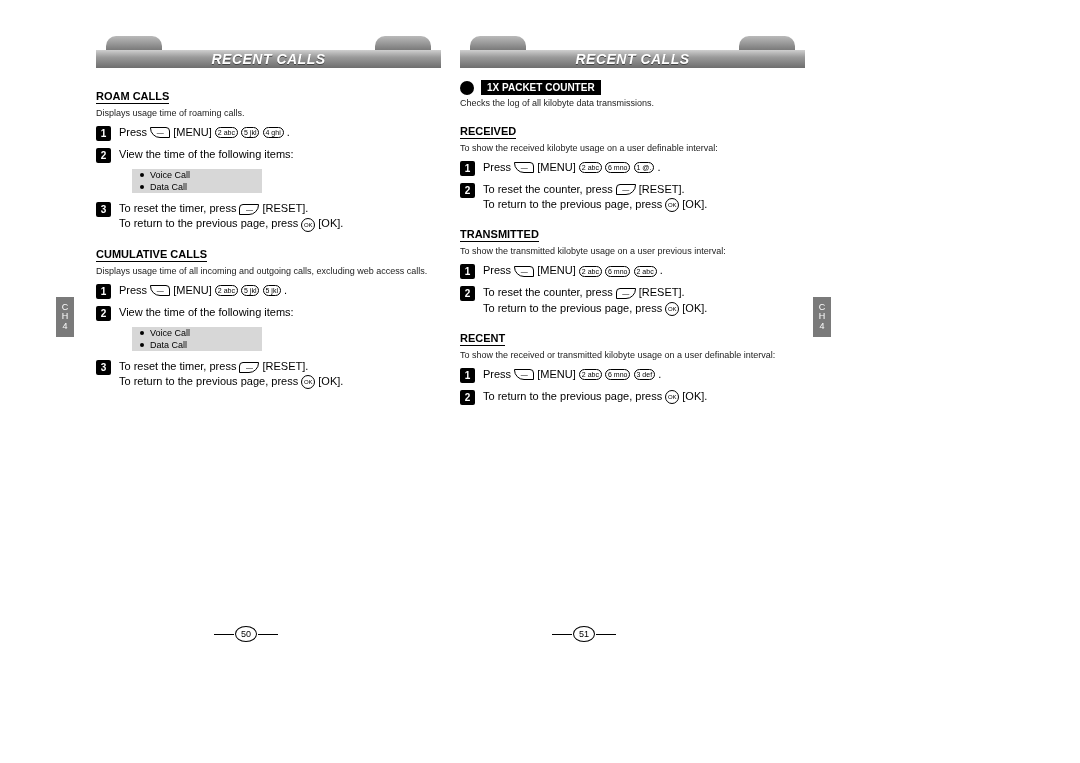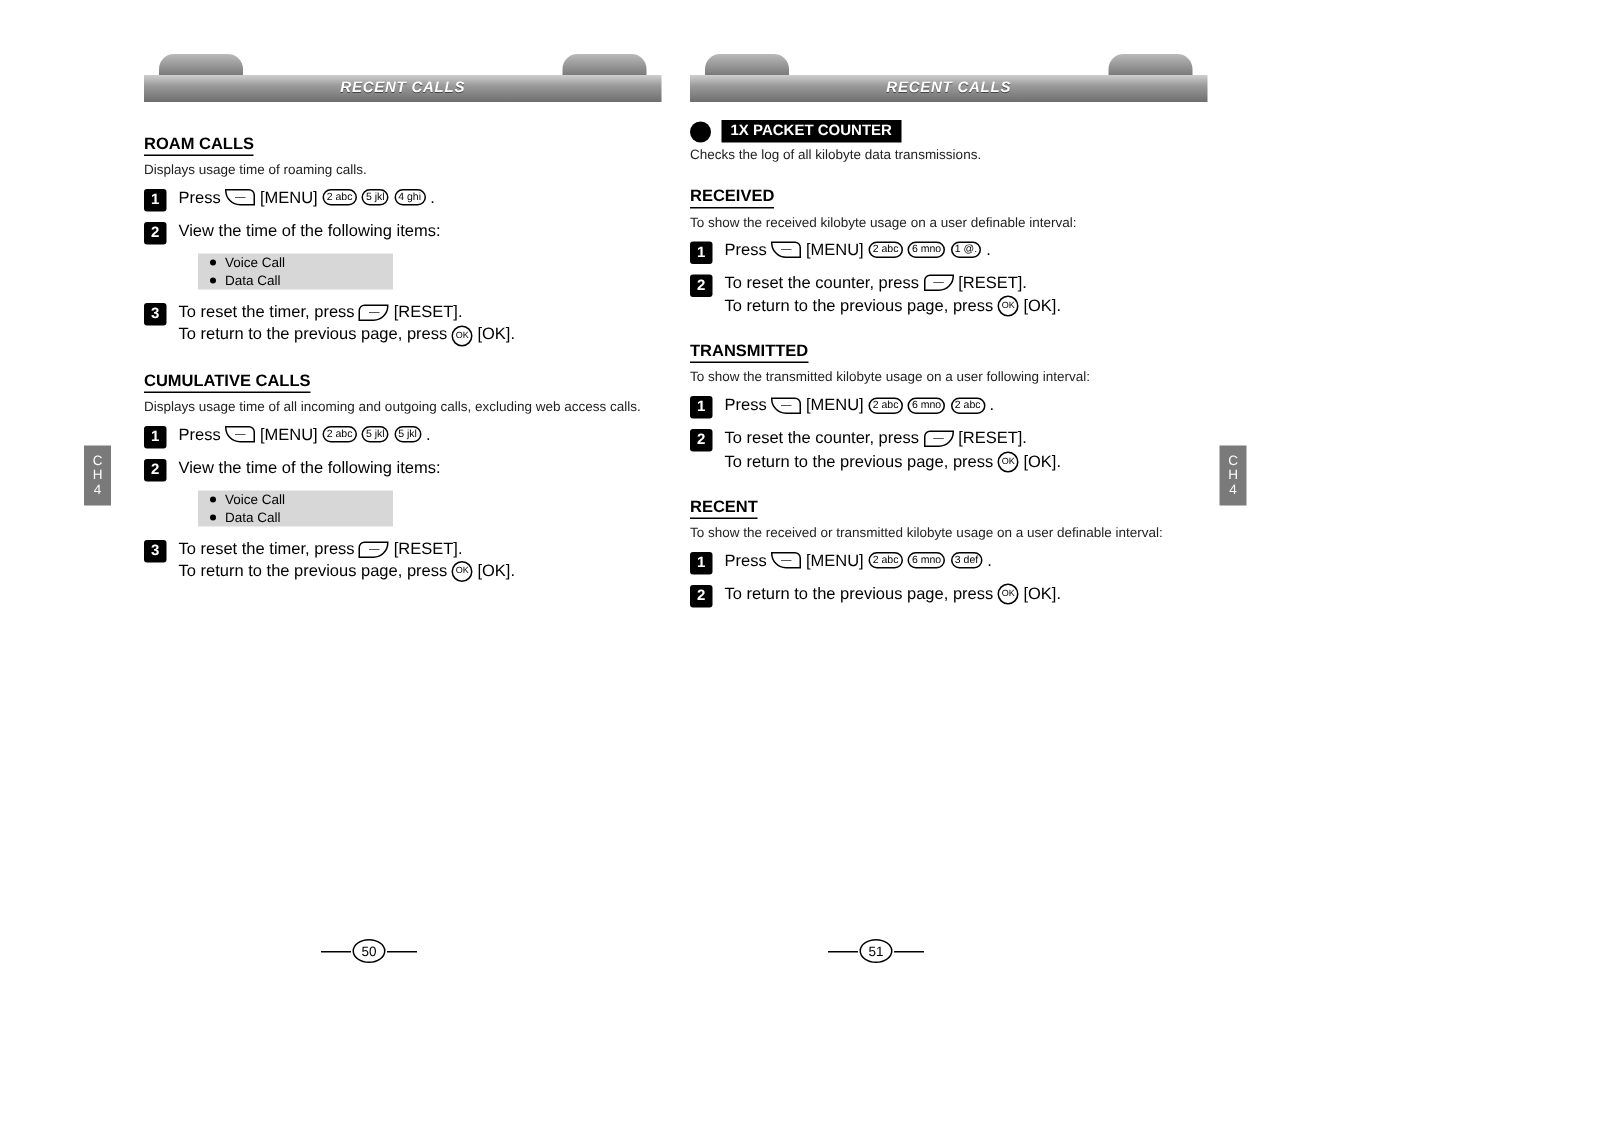--- a/index.html
+++ b/index.html
@@ -35,21 +35,21 @@
   .hdr-title {
     position: absolute;
     top: 14px; left: 0; right: 0;
     height: 28px;
     line-height: 18px;
     text-align: center;
     font-weight: 900;
     font-style: italic;
     letter-spacing: 0.5px;
     color: #fff;
-    font-size: 10px;
+    font-size: 14px;
     text-shadow: 0 1px 0 #444;
   }
   
   .hdr-tab {
     position: absolute;
     top: 0;
     width: 56px; height: 14px;
     border-radius: 10px 10px 0 0;
     background: linear-gradient(to bottom,#bababa,#7a7a7a);
   }
@@ -344,21 +344,21 @@
       <span class="key-soft mirror">—</span>
       <span>[RESET].</span><br>
       <span>To return to the previous page, press </span>
       <span class="key-ok">OK</span>
       <span>[OK].</span>
     </div>
   </div>
 
   
   <div class="h2">TRANSMITTED</div>
-  <div class="sub">To show the transmitted kilobyte usage on a user following interval:</div>
+  <div class="sub">To show the transmitted kilobyte usage on a user previous interval:</div>
 
   <div class="step">
     <div class="step-num">1</div>
     <div class="step-body">
       <span>Press </span>
       <span class="key-soft">—</span>
       <span>[MENU]</span>
       <span class="key-oval">2 abc</span>
       <span class="key-oval">6 mno</span>
       <span class="key-oval">2 abc</span>

